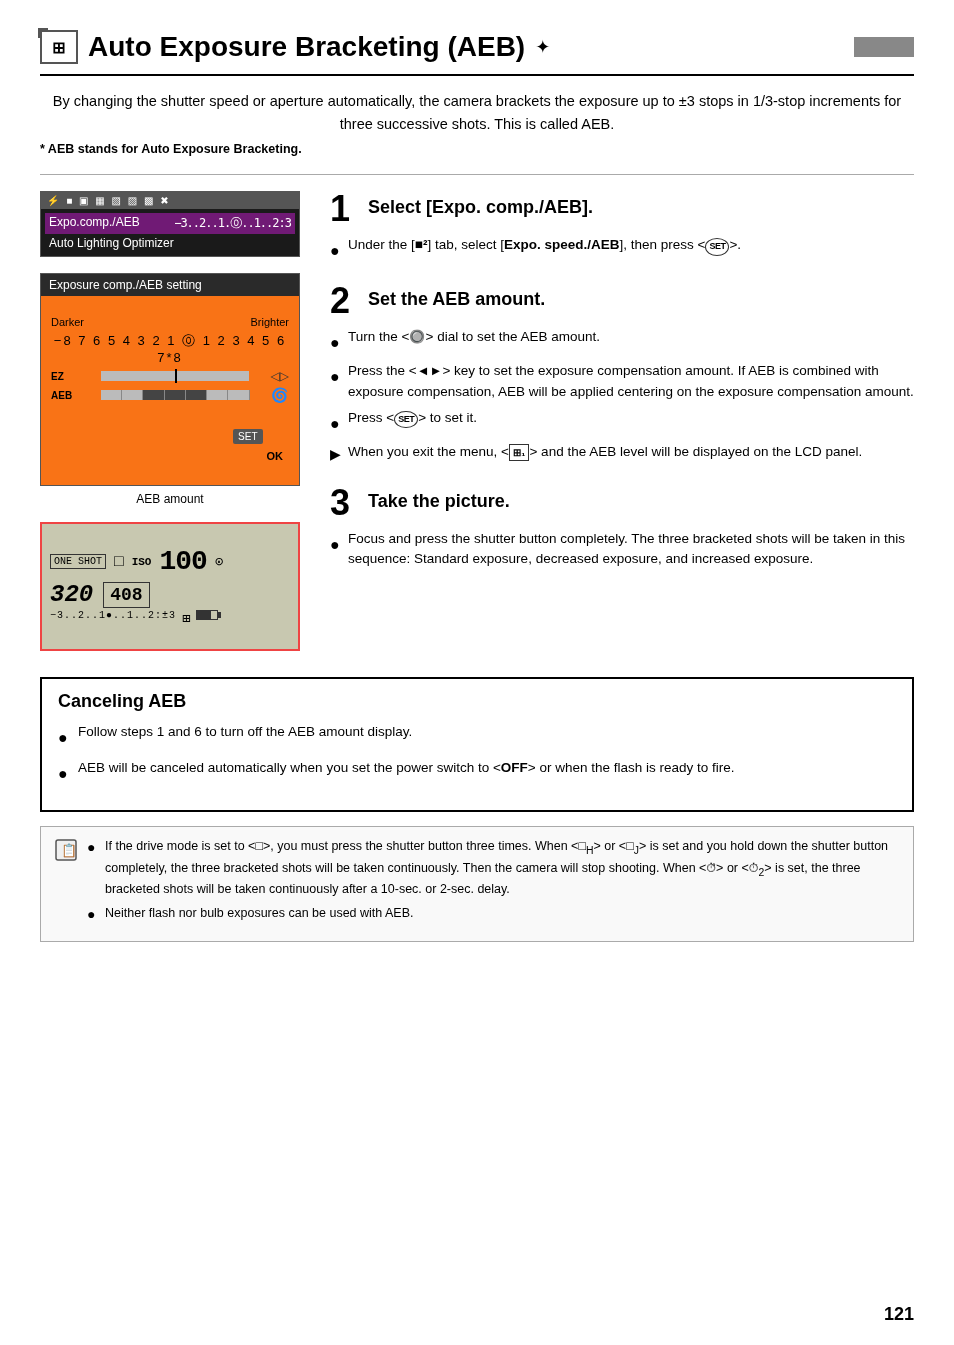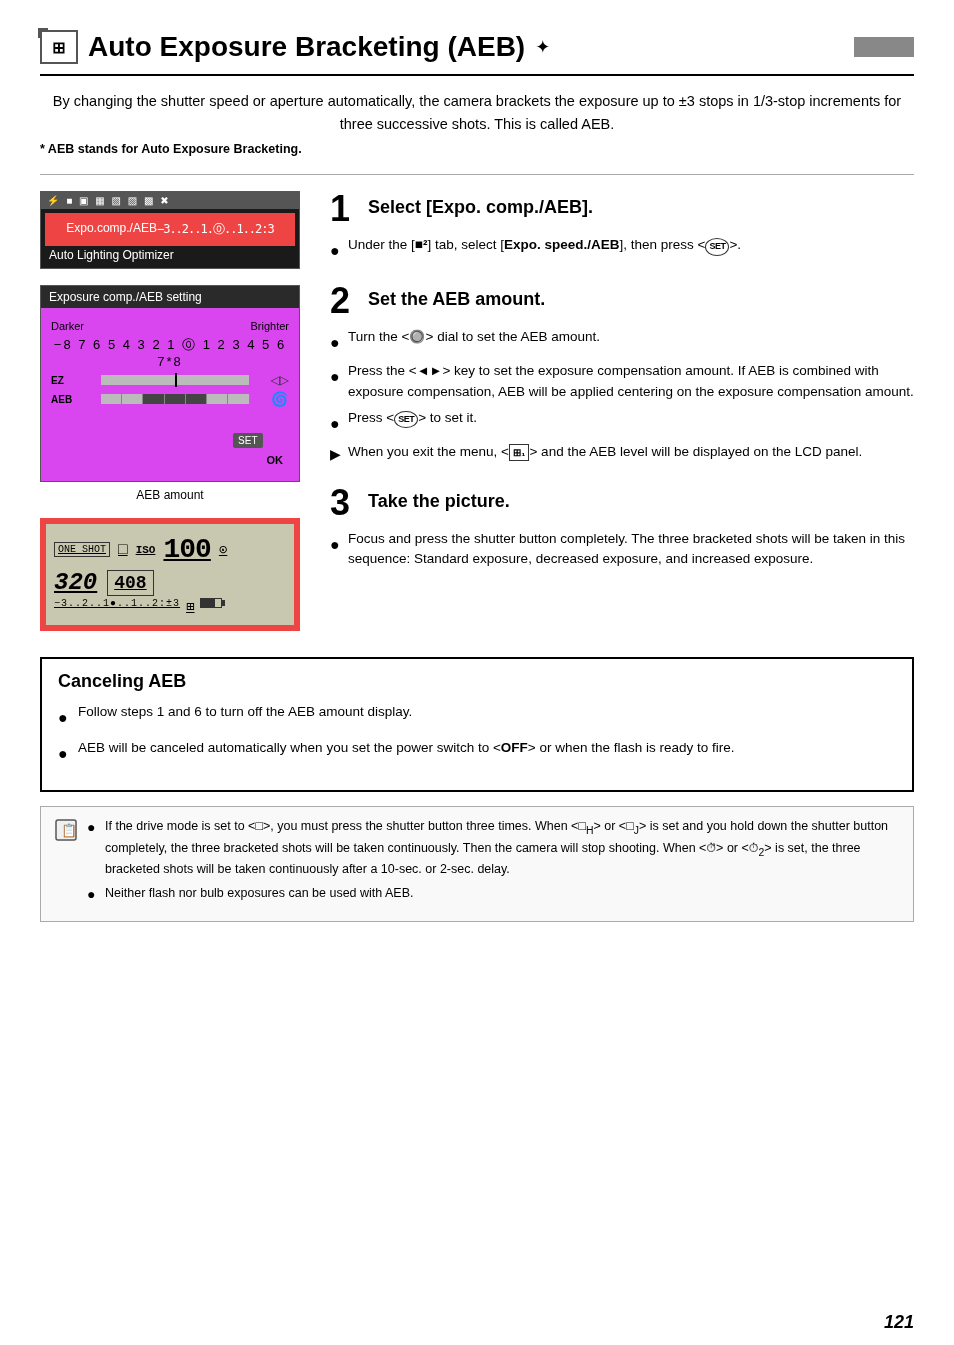--- a/index.html
+++ b/index.html
@@ -99,46 +99,45 @@
       color: #fff;
       padding: 4px 8px;
     }
     .menu-row {
       display: flex;
       justify-content: space-between;
       padding: 2px 0;
       font-size: 12px;
     }
     .menu-row.selected {
-      background: #ef4444;
-      padding: 8px 4px;
+      background: #701a75;
+      padding: 2px 4px;
       margin: 0 -4px;
-      justify-content: center;
     }
     .menu-value {
       font-family: monospace;
       letter-spacing: -1px;
     }
 
     
     .exposure-screenshot {
       border: 1.5px solid #555;
       font-size: 11.5px;
       margin-bottom: 6px;
       background: #e8e8e8;
     }
     .exp-header {
       background: #2a2a2a;
       color: #fff;
       padding: 4px 8px;
       font-size: 12px;
     }
     .exp-body {
-      padding: 12px 10px;
-      background: #d946ef;
+      padding: 20px 10px;
+      background: #f97316;
     }
     .exp-labels {
       display: flex;
       justify-content: space-between;
       font-size: 11px;
       margin-bottom: 4px;
     }
     .exp-bars {
       display: flex;
       gap: 22px;
@@ -208,26 +207,25 @@
     }
     .aeb-amount-label {
       text-align: center;
       font-size: 12px;
       margin-top: 4px;
       margin-bottom: 16px;
     }
 
     
     .lcd-panel {
-      border: 6px solid #ef4444;
-      padding: 10px 8px;
+      border: 2px solid #ef4444;
+      padding: 22px 8px;
       background: #c8c8b0;
       font-family: 'Courier New', monospace;
       margin-bottom: 16px;
-      text-decoration: underline;
     }
     .lcd-top-row {
       display: flex;
       align-items: center;
       gap: 8px;
       font-size: 11px;
       margin-bottom: 4px;
     }
     .lcd-label {
       font-size: 10px;
@@ -365,25 +363,24 @@
       gap: 6px;
       margin-bottom: 6px;
       font-size: 12.5px;
       line-height: 1.5;
       align-items: flex-start;
     }
 
     
     .page-number {
       position: absolute;
-      bottom: 12px;
+      bottom: 20px;
       right: 40px;
       font-size: 18px;
       font-weight: bold;
-      font-style: italic;
     }
 
     
     .section-divider {
       border: none;
       border-top: 1px solid #aaa;
       margin: 10px 0 16px 0;
     }
 
     .set-circle {

